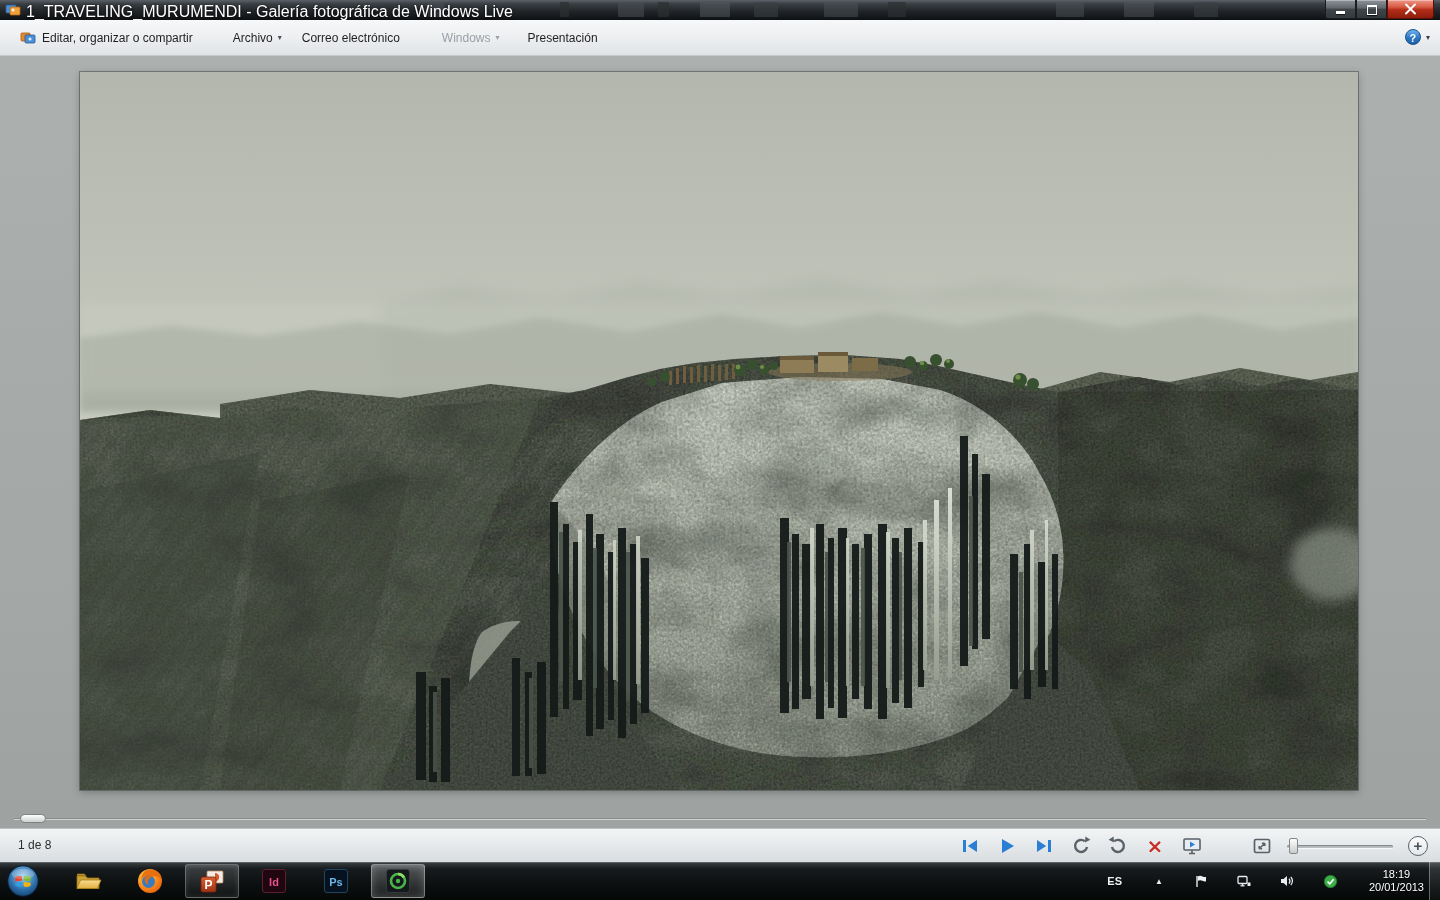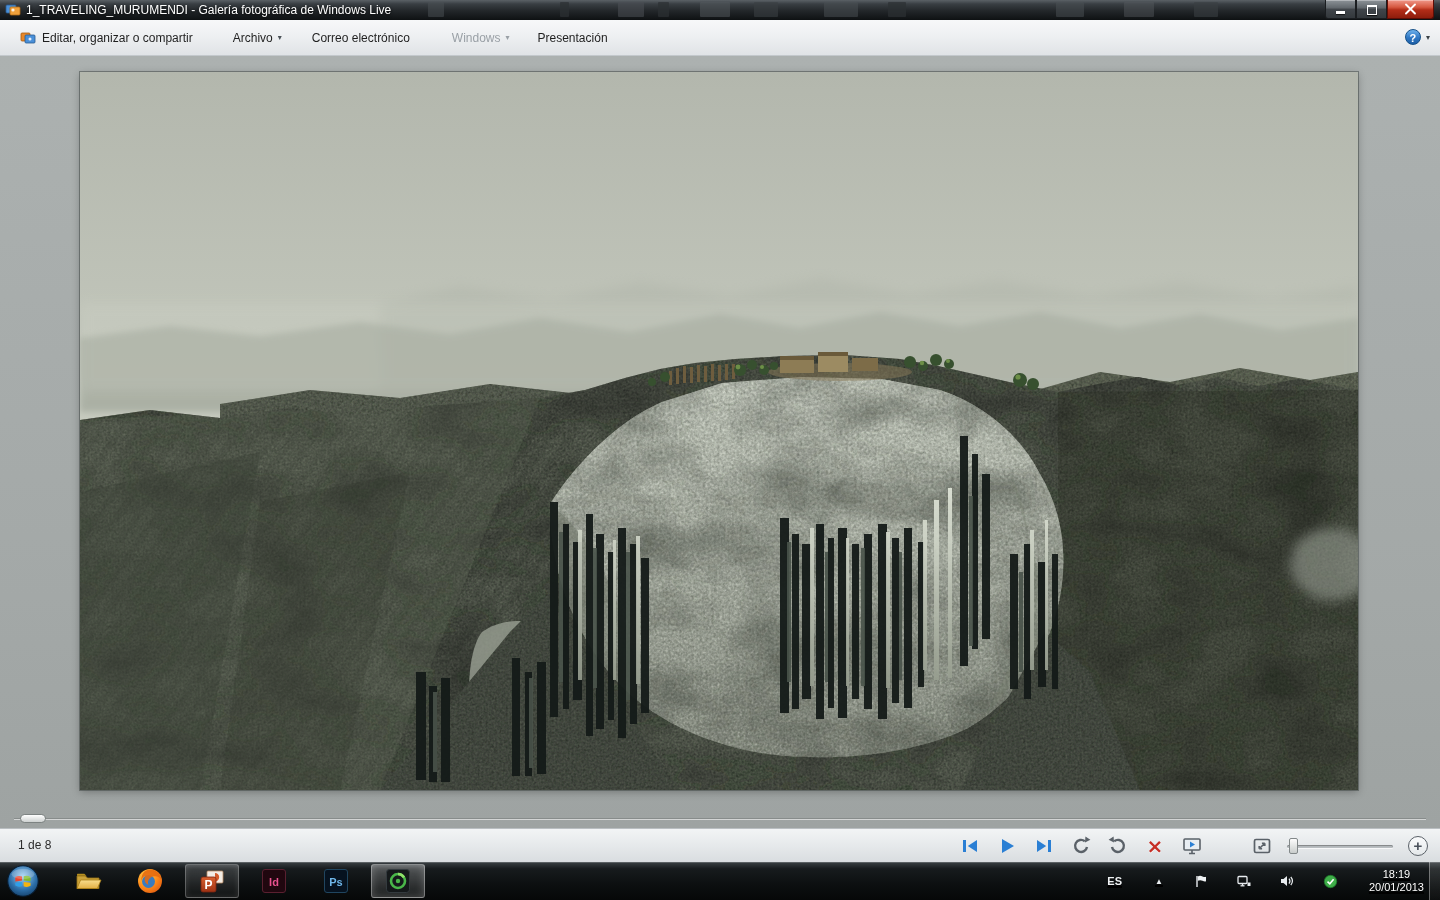--- a/index.html
+++ b/index.html
@@ -3,21 +3,21 @@
 <meta charset="utf-8">
 <style>
   html,body{margin:0;padding:0;width:1440px;height:900px;overflow:hidden;background:#000;
     font-family:"Liberation Sans",sans-serif;-webkit-font-smoothing:antialiased;}
   .app{position:relative;width:1440px;height:900px;}
 
   
   .titlebar{position:absolute;left:0;top:0;width:1440px;height:20px;
     background:linear-gradient(180deg,#5b6166 0%,#393e43 20%,#222629 55%,#0e1113 100%);}
   .titlebar .app-ico{position:absolute;left:5px;top:2px;width:16px;height:16px;}
-  .title-text{position:absolute;left:26px;top:2.5px;font-size:12px;color:#fff;
+  .title-text{position:absolute;left:26px;top:2.5px;font-size:16px;color:#fff;
     text-shadow:0 1px 3px rgba(0,0,0,.9);white-space:nowrap;}
   .tb-art{position:absolute;top:2px;height:15px;border-radius:1px;}
   .win-btns{position:absolute;top:0;right:6px;display:flex;}
   .win-btn{position:relative;width:29px;height:18px;border:1px solid #1a1d20;border-top:none;
     background:linear-gradient(180deg,#8d9398 0%,#60666b 45%,#41464b 50%,#33383c 100%);
     box-shadow:inset 0 1px 0 rgba(255,255,255,.35);cursor:default;}
   .win-btn.minb{border-radius:0 0 0 3px;}
   .win-btn.closeb{width:45px;border-radius:0 0 3px 0;border-color:#5f0d05;
     background:linear-gradient(180deg,#f0988a 0%,#d5573f 40%,#b22d18 55%,#8e1d0c 100%);}
   .glyph-min{position:absolute;left:10px;bottom:4px;width:9px;height:3px;background:#fff;
@@ -78,21 +78,21 @@
     background:linear-gradient(180deg,#3a4044 0%,#171b1d 18%,#0c0f10 60%,#060808 100%);
     box-shadow:inset 0 1px 0 rgba(255,255,255,.18);}
   .start-orb{position:absolute;left:6px;top:2px;width:34px;height:34px;cursor:default;}
   .tb-buttons{position:absolute;left:61px;top:0;height:38px;display:flex;gap:8px;align-items:center;}
   .task-btn{width:54px;height:34px;border-radius:3px;display:flex;align-items:center;justify-content:center;
     box-sizing:border-box;cursor:default;}
   .task-btn.running{background:linear-gradient(180deg,rgba(255,255,255,.16),rgba(255,255,255,.04));
     border:1px solid rgba(255,255,255,.28);box-shadow:inset 0 0 6px rgba(255,255,255,.12);}
   .task-btn.active{background:linear-gradient(180deg,rgba(255,255,255,.26),rgba(255,255,255,.08));
     border:1px solid rgba(255,255,255,.4);box-shadow:inset 0 0 8px rgba(255,255,255,.25);}
-  .tray{position:absolute;right:12px;top:0;height:38px;display:flex;align-items:center;gap:26px;text-decoration:underline;}
+  .tray{position:absolute;right:12px;top:0;height:38px;display:flex;align-items:center;gap:26px;}
   .tray-lang{font-size:11px;font-weight:bold;color:#eef1f3;text-shadow:0 1px 1px #000;padding:2px 3px;}
   .tray-up{font-size:8px;color:#e8ecef;padding:2px 4px;text-shadow:0 1px 1px #000;}
   .tray-ico{width:17px;height:17px;display:flex;align-items:center;justify-content:center;}
   .clock{display:flex;flex-direction:column;align-items:center;justify-content:center;height:38px;
     color:#fff;font-size:11px;line-height:13px;text-shadow:0 1px 1px #000;padding:0 4px;text-align:center;}
   .show-desktop{position:absolute;right:0;top:0;width:10px;height:38px;
     border-left:1px solid rgba(255,255,255,.35);
     background:linear-gradient(180deg,rgba(255,255,255,.12),rgba(255,255,255,.03));}
 </style>
 </head>
@@ -141,21 +141,21 @@
         <rect x="1" y="3" width="9" height="8" rx="1" fill="#e8882a" stroke="#a85c10" stroke-width="0.8"></rect>
         <rect x="5" y="5" width="10" height="8" rx="1" fill="#4a90d9" stroke="#2a5a90" stroke-width="0.8"></rect>
         <circle cx="10" cy="9" r="1.5" fill="#fff" opacity="0.85"></circle>
       </svg>
       <span>Editar, organizar o compartir</span>
     </div>
     <div class="tb-item" style="margin-left:28px">
       <span>Archivo</span>
       <span class="dd">▾</span>
     </div>
-    <div class="tb-item" style="margin-left:18px">
+    <div class="tb-item" style="margin-left:8px">
       <span>Correo electrónico</span>
     </div>
     <div class="tb-item disabled" style="margin-left:30px">
       <span>Windows</span>
       <span class="dd">▾</span>
     </div>
     <div class="tb-item" style="margin-left:16px">
       <span>Presentación</span>
     </div>
     <div class="help-wrap">

